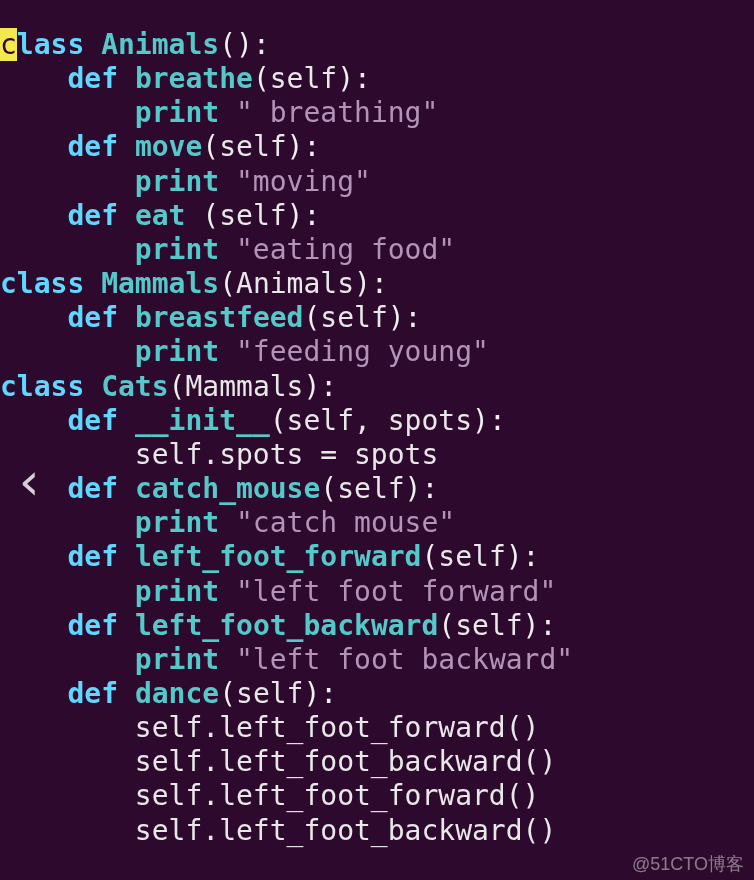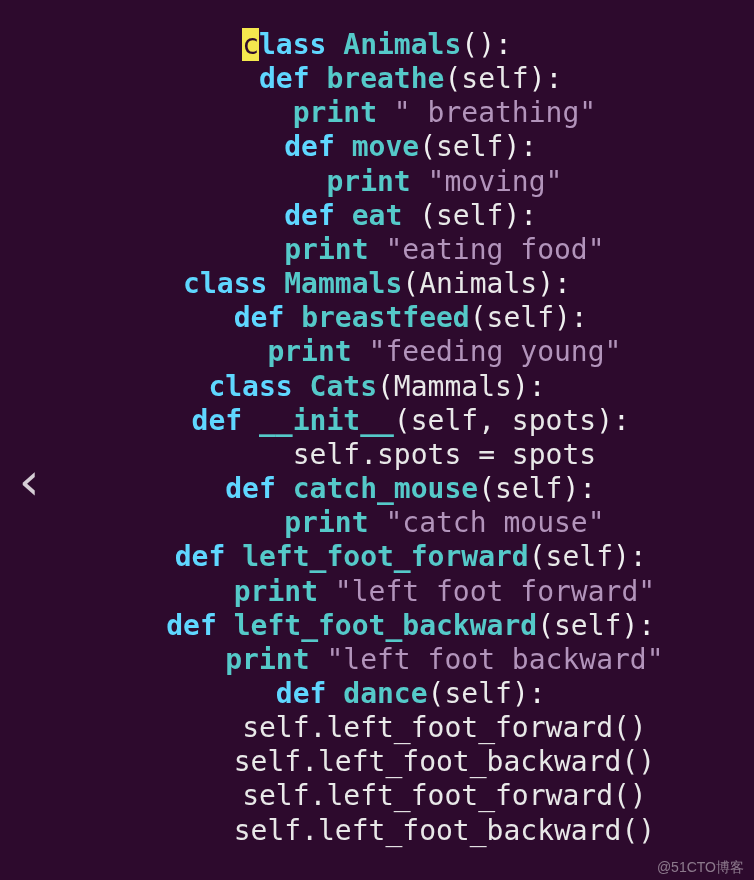--- a/index.html
+++ b/index.html
@@ -12,21 +12,20 @@
     font-size: 28px;
     line-height: 1.22;
     color: #f0f0f0;
     overflow: hidden;
     position: relative;
   }
   .code {
     white-space: pre;
     padding: 0;
     letter-spacing: 0px;
-    text-align: center;
   }
   .kw-def   { color: #5fd7ff; font-weight: bold; }   
   .fn       { color: #55c9c9; font-weight: bold; }   
   .paren    { color: #f0f0f0; }                      
   .param    { color: #e8e8e8; }                      
   .body     { color: #e8e8e8; }                      
   .str      { color: #b294bb; }                      
   .cursor-c { background: #f5e84e; color:#2d0a2d; }                  
 
   .nav-arrow {
@@ -35,21 +34,21 @@
     top: 450px;
     color: rgba(255,255,255,0.8);
     font-size: 52px;
     font-weight: 300;
     pointer-events: none;
   }
   .watermark {
     position: absolute;
     right: 10px;
     bottom: 4px;
-    font-size: 14px;
+    font-size: 18px;
     color: rgba(255,255,255,0.45);
     font-family: sans-serif;
   }
 </style>
 </head>
 <body>
 
 <pre class="code"><span class="cursor-c">c</span><span class="kw-def">lass</span> <span class="fn">Animals</span><span class="paren">(</span><span class="param"></span><span class="paren">):</span>
     <span class="kw-def">def</span> <span class="fn">breathe</span><span class="paren">(</span><span class="param">self</span><span class="paren">):</span>
         <span class="fn">print</span> <span class="str">" breathing"</span>

